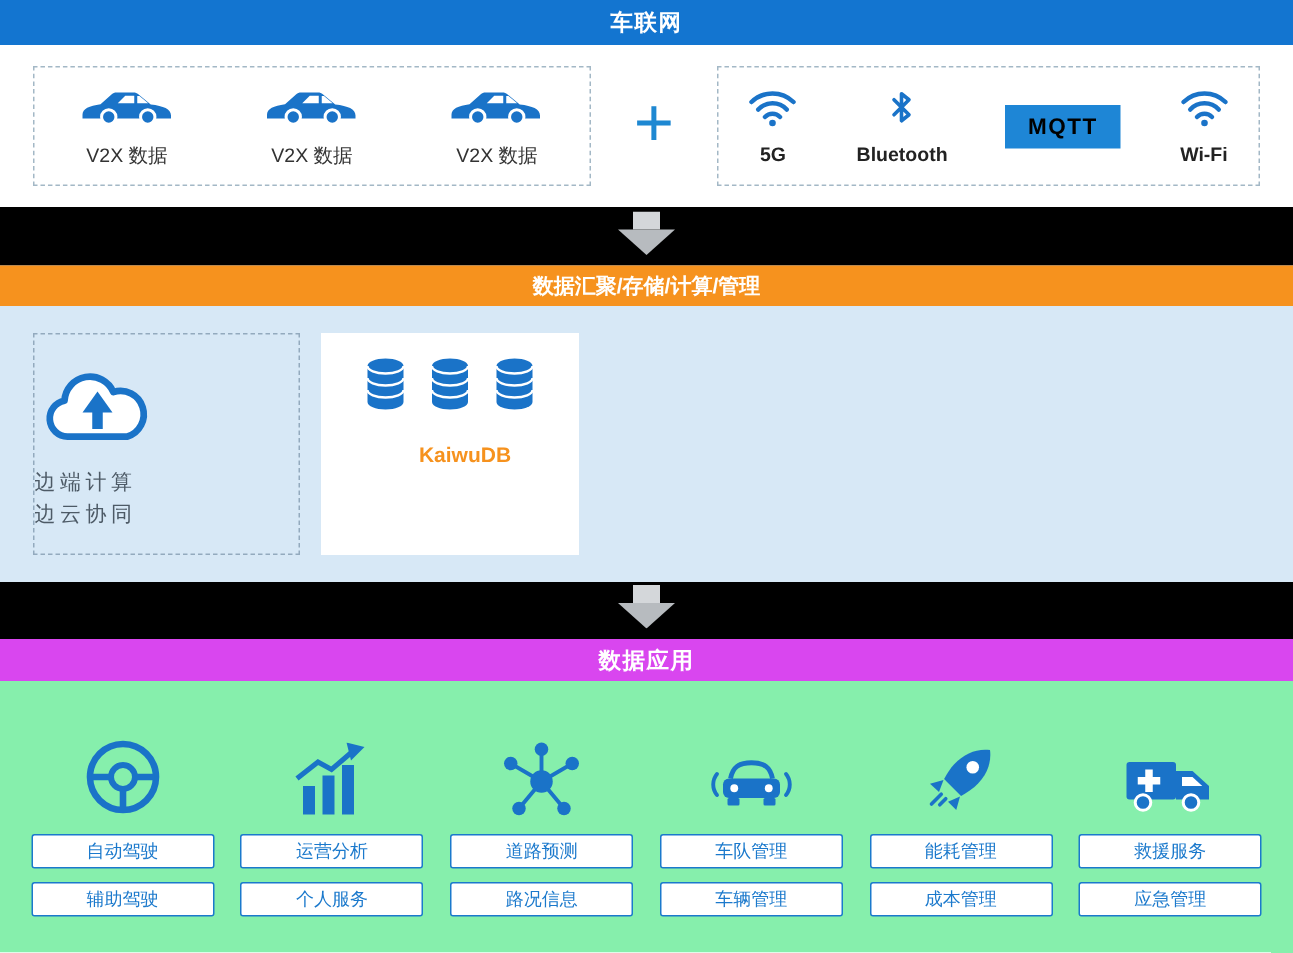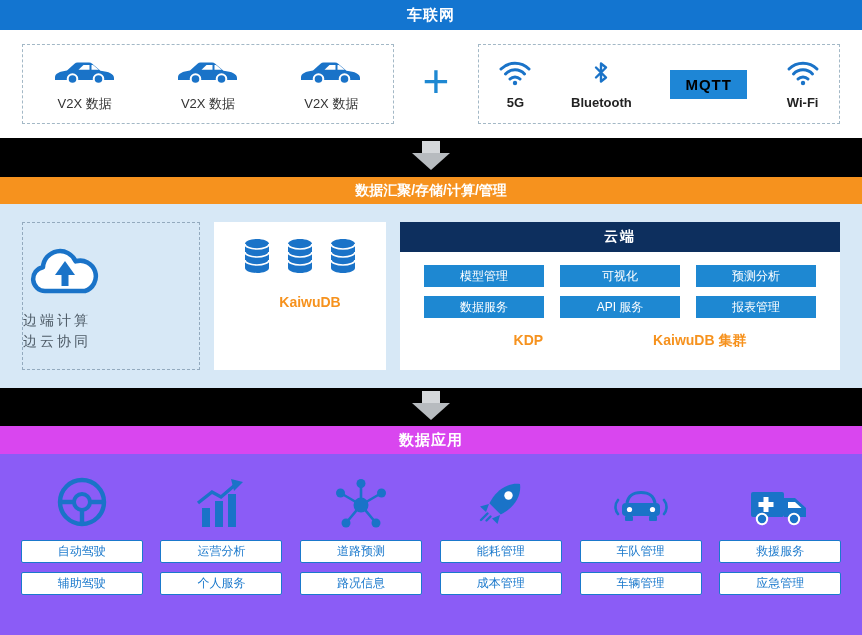--- a/index.html
+++ b/index.html
@@ -42,21 +42,21 @@
   .db-row { display:flex; gap:13px; margin-top:15px; }
   .product-label { color:#f6921e; font-weight:bold; font-size:14px; margin-top:15px;margin-left:20px; }
   .cloud-panel { flex:1; }
   .cloud-body { flex:1; padding:13px 24px 0; }
   .svc-grid { display:grid; grid-template-columns:repeat(3,120px); justify-content:space-between; row-gap:9px; }
   .svc-chip { height:22px; background:#1e88d2; color:#fff; font-size:12px; display:flex; align-items:center; justify-content:center; }
   .products-row { display:flex; justify-content:center; gap:90px; margin-top:14px; }
   .products-row .product-label { margin-top:0; }
 
   
-  .apps { flex:1; background:#8b5cf6; display:flex; justify-content:space-evenly; padding:13px 8px 0; }
+  .apps { flex:1; background:#86efac; display:flex; justify-content:space-evenly; padding:13px 8px 0;align-items:center; }
   .app-col { display:flex; flex-direction:column; align-items:center; width:132px; }
   .app-icon { height:62px; display:flex; align-items:flex-end; justify-content:center; margin-bottom:11px; }
   .chip { width:122px; height:23px; margin-bottom:9px; background:#fff; border:1px solid #1b79cc; border-radius:2px; color:#1b79cc; font-size:12px; display:flex; align-items:center; justify-content:center; }
 </style>
 </head>
 <body>
 
 <div class="page">
 
   <div class="bar bar-top">
@@ -201,37 +201,20 @@
               <path d="M3 7c0 2.8 5.4 5 12 5s12-2.2 12-5" fill="none" stroke="#fff" stroke-width="1.6"></path>
               <path d="M3 15c0 2.8 5.4 5 12 5s12-2.2 12-5" fill="none" stroke="#fff" stroke-width="1.6"></path>
               <path d="M3 23c0 2.8 5.4 5 12 5s12-2.2 12-5" fill="none" stroke="#fff" stroke-width="1.6"></path>
             </svg>
           </span>
         </div>
         <div class="product-label">KaiwuDB</div>
       </div>
     </div>
 
-    <div class="panel cloud-panel">
-      <div class="panel-header">云端</div>
-      <div class="cloud-body">
-        <div class="svc-grid">
-          <div class="svc-chip">模型管理</div>
-          <div class="svc-chip">可视化</div>
-          <div class="svc-chip">预测分析</div>
-          <div class="svc-chip">数据服务</div>
-          <div class="svc-chip">API 服务</div>
-          <div class="svc-chip">报表管理</div>
-        </div>
-        <div class="products-row">
-          <span class="product-label">KDP</span>
-          <span class="product-label">KaiwuDB 集群</span>
-        </div>
-      </div>
-    </div>
 
   </div>
 
   <div class="bar-black black-2">
     <span>
       <svg width="44" height="29" viewBox="0 0 44 29">
         <rect x="13" y="0" width="18" height="12" fill="#d4d7da"></rect>
         <polygon points="3,12 41,12 22,29" fill="#b7bbbf"></polygon>
       </svg>
     </span>
@@ -276,34 +259,20 @@
           <circle cx="27" cy="28" r="7.5" fill="#1a73c8"></circle>
           <circle cx="27" cy="6.5" r="4.5" fill="#1a73c8"></circle>
           <circle cx="6.5" cy="16" r="4.5" fill="#1a73c8"></circle>
           <circle cx="47.5" cy="16" r="4.5" fill="#1a73c8"></circle>
           <circle cx="12" cy="46" r="4.5" fill="#1a73c8"></circle>
           <circle cx="42" cy="46" r="4.5" fill="#1a73c8"></circle>
         </svg>
       </div>
       <div class="chip">道路预测</div>
       <div class="chip">路况信息</div>
-    </div>
-
-    <div class="app-col">
-      <div class="app-icon">
-        <svg width="52" height="52" viewBox="0 0 52 52">
-          <path fill="#1a73c8" d="M45 7C34 5.5 23 11.5 16 23.5L14.4 26.3 25.7 37.6 28.5 36C40.5 29 46.5 18 45 7Z"></path>
-          <circle cx="33.5" cy="18.5" r="4.2" fill="#fff"></circle>
-          <polygon points="14,27 5,29.5 11,35" fill="#1a73c8"></polygon>
-          <polygon points="25,38 22.5,47 17,41.5" fill="#1a73c8"></polygon>
-          <path d="M12.5 36.5 6 43M15.5 39.5l-4 4" stroke="#1a73c8" stroke-width="2.4" stroke-linecap="round" fill="none"></path>
-        </svg>
-      </div>
-      <div class="chip">能耗管理</div>
-      <div class="chip">成本管理</div>
     </div>
 
     <div class="app-col">
       <div class="app-icon">
         <svg width="62" height="46" viewBox="0 0 62 46">
           <path d="M8 17a11 11 0 0 0 0 14" fill="none" stroke="#1a73c8" stroke-width="2.6" stroke-linecap="round"></path>
           <path d="M54 17a11 11 0 0 1 0 14" fill="none" stroke="#1a73c8" stroke-width="2.6" stroke-linecap="round"></path>
           <path d="M17 20c1.5-7.5 5.5-10.5 14-10.5s12.5 3 14 10.5" fill="none" stroke="#1a73c8" stroke-width="3.2"></path>
           <rect x="12" y="20" width="38" height="13" rx="4" fill="#1a73c8"></rect>
           <rect x="15" y="33" width="8" height="5" rx="1" fill="#1a73c8"></rect>
@@ -311,20 +280,34 @@
           <circle cx="19.5" cy="26.5" r="2.6" fill="#fff"></circle>
           <circle cx="42.5" cy="26.5" r="2.6" fill="#fff"></circle>
         </svg>
       </div>
       <div class="chip">车队管理</div>
       <div class="chip">车辆管理</div>
     </div>
 
     <div class="app-col">
       <div class="app-icon">
+        <svg width="52" height="52" viewBox="0 0 52 52">
+          <path fill="#1a73c8" d="M45 7C34 5.5 23 11.5 16 23.5L14.4 26.3 25.7 37.6 28.5 36C40.5 29 46.5 18 45 7Z"></path>
+          <circle cx="33.5" cy="18.5" r="4.2" fill="#fff"></circle>
+          <polygon points="14,27 5,29.5 11,35" fill="#1a73c8"></polygon>
+          <polygon points="25,38 22.5,47 17,41.5" fill="#1a73c8"></polygon>
+          <path d="M12.5 36.5 6 43M15.5 39.5l-4 4" stroke="#1a73c8" stroke-width="2.4" stroke-linecap="round" fill="none"></path>
+        </svg>
+      </div>
+      <div class="chip">能耗管理</div>
+      <div class="chip">成本管理</div>
+    </div>
+
+    <div class="app-col">
+      <div class="app-icon">
         <svg width="64" height="46" viewBox="0 0 64 46">
           <rect x="3" y="9" width="33" height="25" rx="2" fill="#1a73c8"></rect>
           <path d="M36 15h11l11 10v9H36z" fill="#1a73c8"></path>
           <path d="M40 19h7l6.5 6H40z" fill="#fff"></path>
           <rect x="15.5" y="14" width="5" height="15" fill="#fff"></rect>
           <rect x="10.5" y="19" width="15" height="5" fill="#fff"></rect>
           <circle cx="14" cy="36" r="5.2" fill="#1a73c8" stroke="#fff" stroke-width="2"></circle>
           <circle cx="46" cy="36" r="5.2" fill="#1a73c8" stroke="#fff" stroke-width="2"></circle>
         </svg>
       </div>

